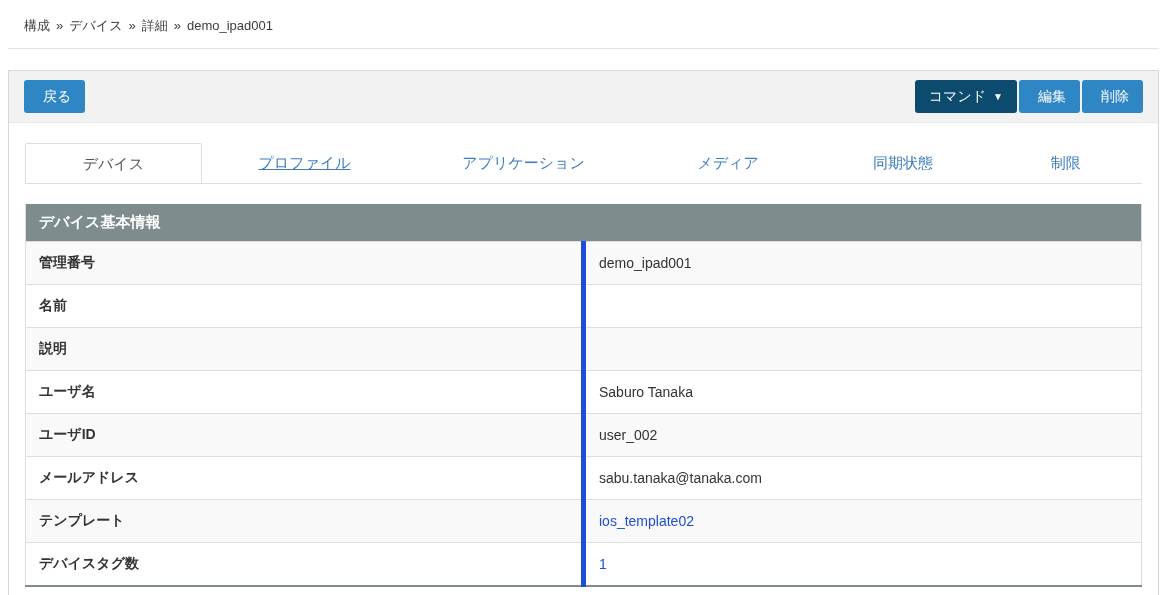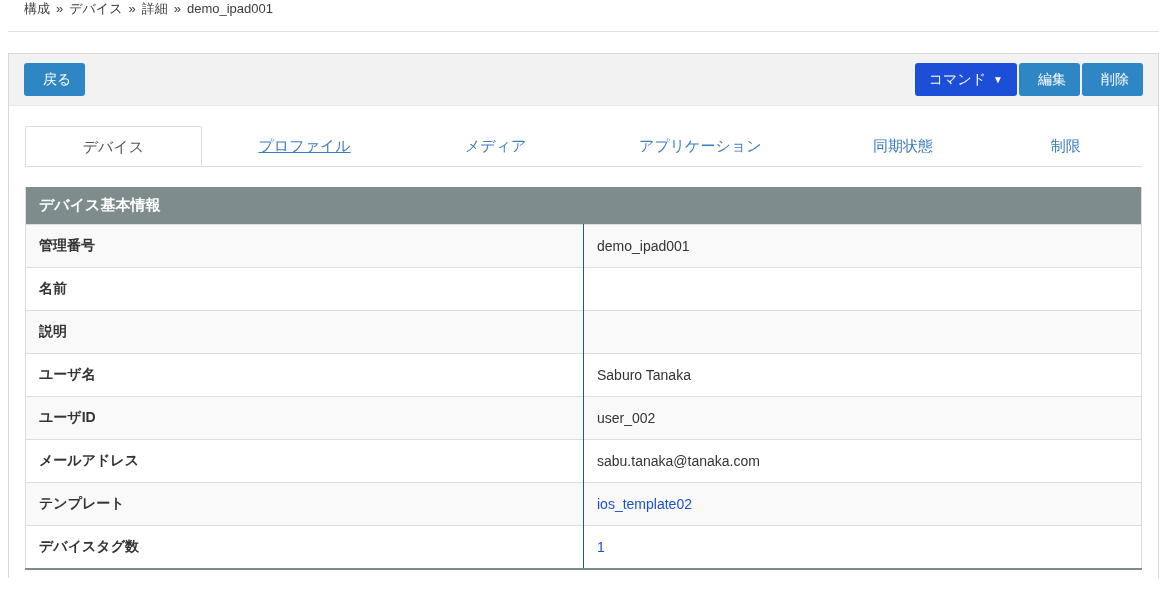--- a/index.html
+++ b/index.html
@@ -5,21 +5,21 @@
   * { box-sizing: border-box; margin: 0; padding: 0; }
   html, body {
     width: 1167px; height: 595px;
     background: #ffffff;
     font-family: "Liberation Sans", "DejaVu Sans", sans-serif;
     color: #333;
     overflow: hidden;
   }
   
   .breadcrumb {
-    padding: 0 24px 13px 24px;
+    padding: 17px 24px 13px 24px;
     font-size: 13px;
     color: #3c3c3c;
   }
   .breadcrumb .crumb { color: #3c3c3c; cursor: pointer; }
   .breadcrumb .crumb.current { cursor: default; }
   .breadcrumb .sep { color: #3c3c3c; margin: 0 6px; }
   .top-divider {
     border-bottom: 1px solid #e2e2e2;
     margin: 0 8px;
   }
@@ -44,21 +44,21 @@
     border: none;
     border-radius: 3px;
     padding: 8px 14px;
     font-size: 14px;
     color: #fff;
     cursor: pointer;
     font-family: inherit;
     line-height: 17px;
   }
   .btn-blue { background: #2f86c4; padding-left: 19px; }
-  .btn-gray { background: #1d4ed8; }
+  .btn-gray { background: #0c4a6e; }
   .btn-group { display: flex; gap: 2px; }
   .caret { font-size: 10px; margin-left: 7px; vertical-align: 1px; }
   
   .tab-bar {
     display: flex;
     margin: 20px 16px 0 16px;
     border-bottom: 1px solid #ddd;
   }
   .tab {
     height: 40px;
@@ -95,21 +95,21 @@
     font-weight: bold;
     text-align: left;
     padding: 9px 13px;
   }
   table.info td {
     font-size: 14px;
     padding: 12px 13px;
     border-top: 1px solid #ddd;
     height: 42px;
   }
-  table.info td.label { font-weight: bold; width: 50%; border-right: 1px solid #1d4ed8; }
+  table.info td.label { font-weight: bold; width: 50%; border-right: 5px solid #1d4ed8; }
   table.info tr.odd td { background: #f9f9f9; }
   table.info a { color: #1d4ed8; text-decoration: none; cursor: pointer; }
 </style>
 </head>
 <body>
 
 <div class="breadcrumb"><span class="crumb">構成</span><span class="sep">»</span><span class="crumb">デバイス</span><span class="sep">»</span><span class="crumb">詳細</span><span class="sep">»</span><span class="crumb current">demo_ipad001</span></div>
 <div class="top-divider"></div>
 
 <div class="panel">
@@ -118,22 +118,22 @@
     <div class="btn-group">
       <button class="btn btn-gray"><span>コマンド</span><span class="caret">▼</span></button>
       <button class="btn btn-blue">編集</button>
       <button class="btn btn-blue">削除</button>
     </div>
   </div>
 
   <div class="tab-bar">
       <div class="tab active" style="flex-grow: 175;">デバイス</div>
       <div class="tab" style="flex-grow: 206; text-decoration: underline;">プロファイル</div>
+      <div class="tab" style="flex-grow: 233;">アプリケーション</div>
       <div class="tab" style="flex-grow: 177;">メディア</div>
-      <div class="tab" style="flex-grow: 233;">アプリケーション</div>
       <div class="tab" style="flex-grow: 173;">同期状態</div>
       <div class="tab" style="flex-grow: 153;">制限</div>
     </div>
 
   <div class="table-wrap">
     <table class="info">
       <thead>
         <tr>
             <th class="section" colspan="2">デバイス基本情報</th>
           </tr>

